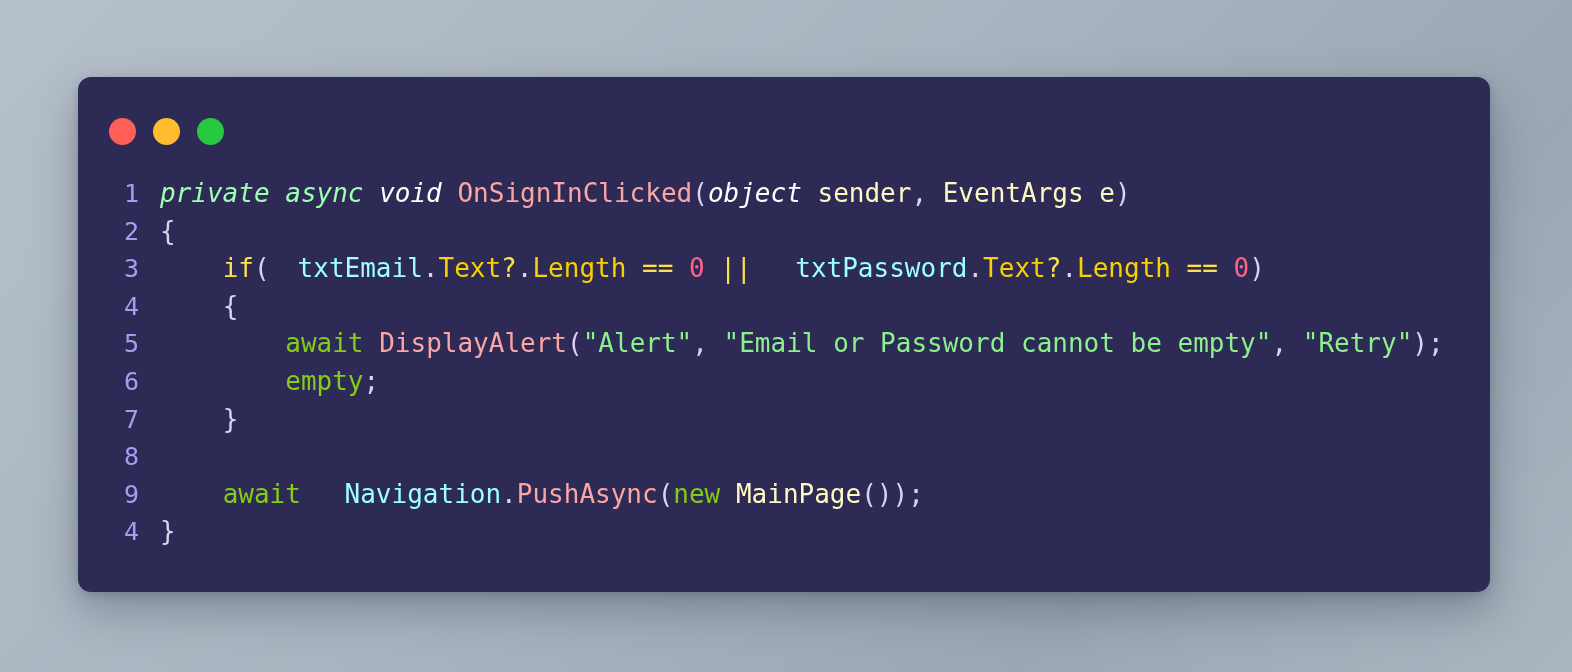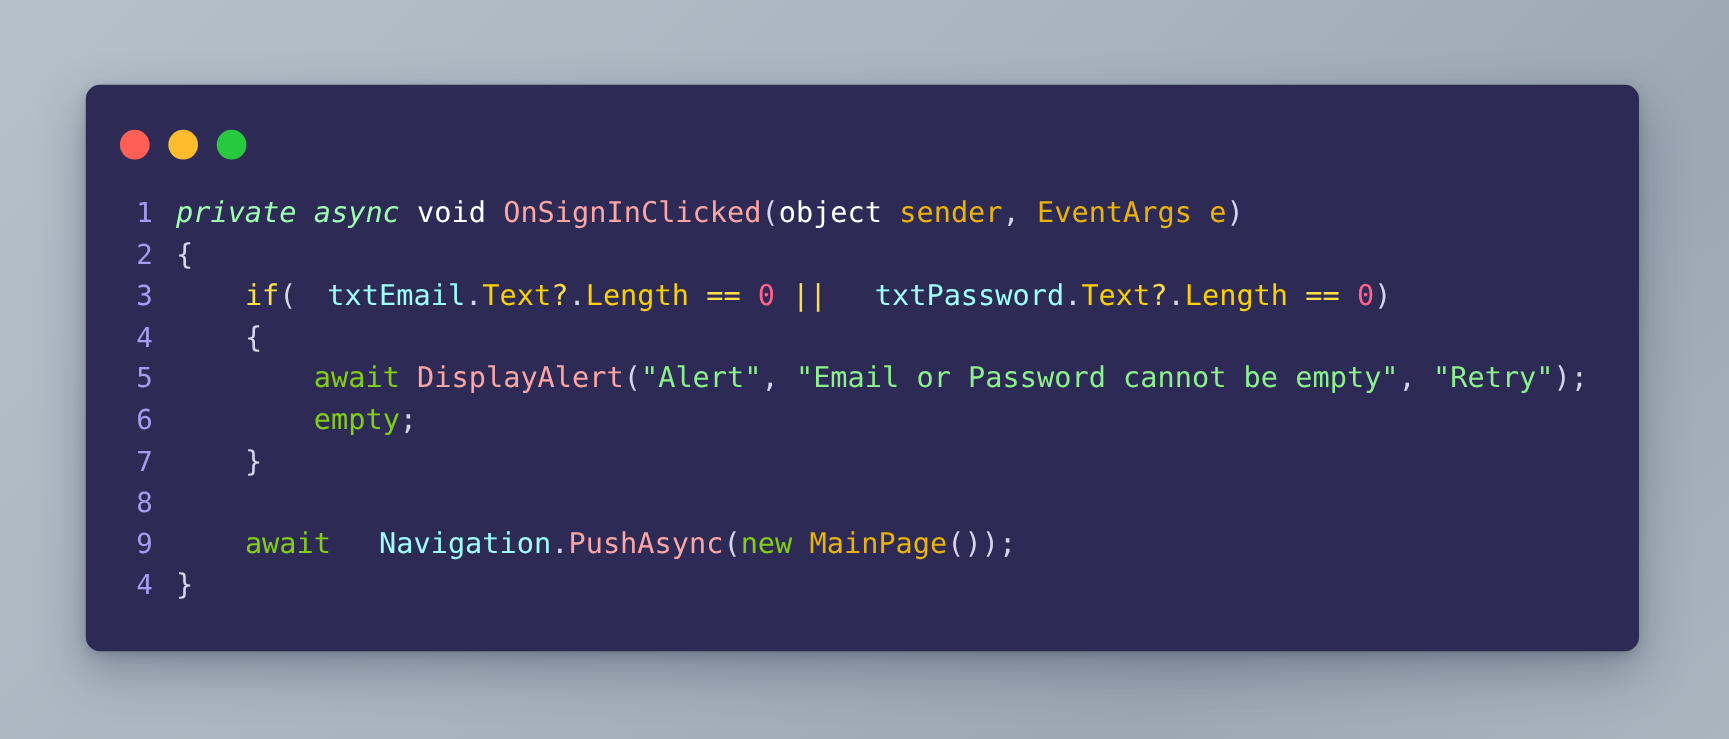--- a/index.html
+++ b/index.html
@@ -83,30 +83,30 @@
   }
 
   .code-text {
     flex: 1 1 auto;
     white-space: pre;
     color: #ffffff;
   }
 
   
   .t-kw      { color: #9effb0; font-style: italic; }   
-  .t-type    { color: #ffffff; }                        
+  .t-type    { color: #ffffff; font-style: italic; }                        
   .t-fn      { color: #fca5a5; }                        
   .t-prop    { color: #fad000; }                        
   .t-id      { color: #9effff; margin-left: 28px; }                        
   .t-punc    { color: #d7d4f0; }                        
   .t-op      { color: #fde047; }                        
   .t-ctrl    { color: #84cc16; }                        
   .t-num     { color: #ff628c; }                        
   .t-str     { color: #8cf08c; }                        
-  .t-cls     { color: #eab308; }                        
+  .t-cls     { color: #fef9c3; }                        
 </style>
 </head>
 <body>
 
 <div class="stage">
 
   <div class="code-card">
 
     <div class="titlebar">
       <span class="dot dot-close"></span>

